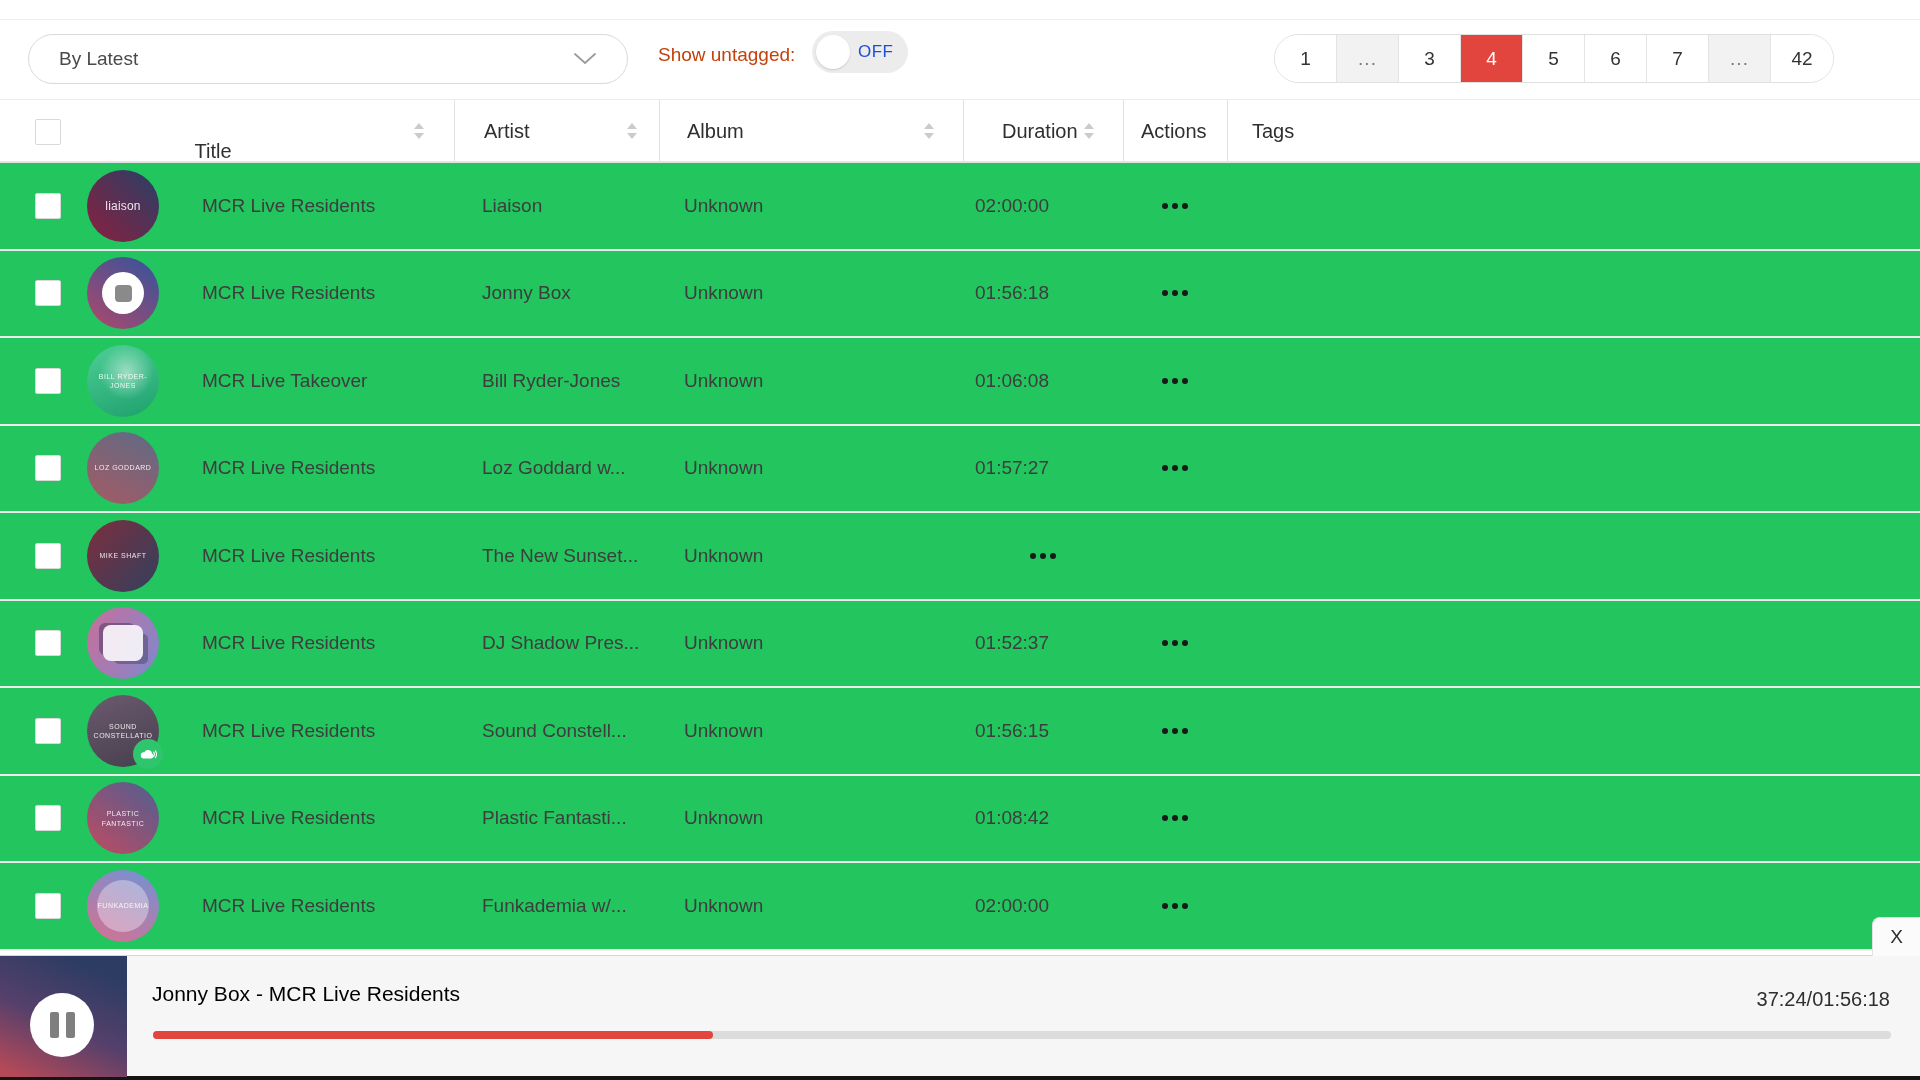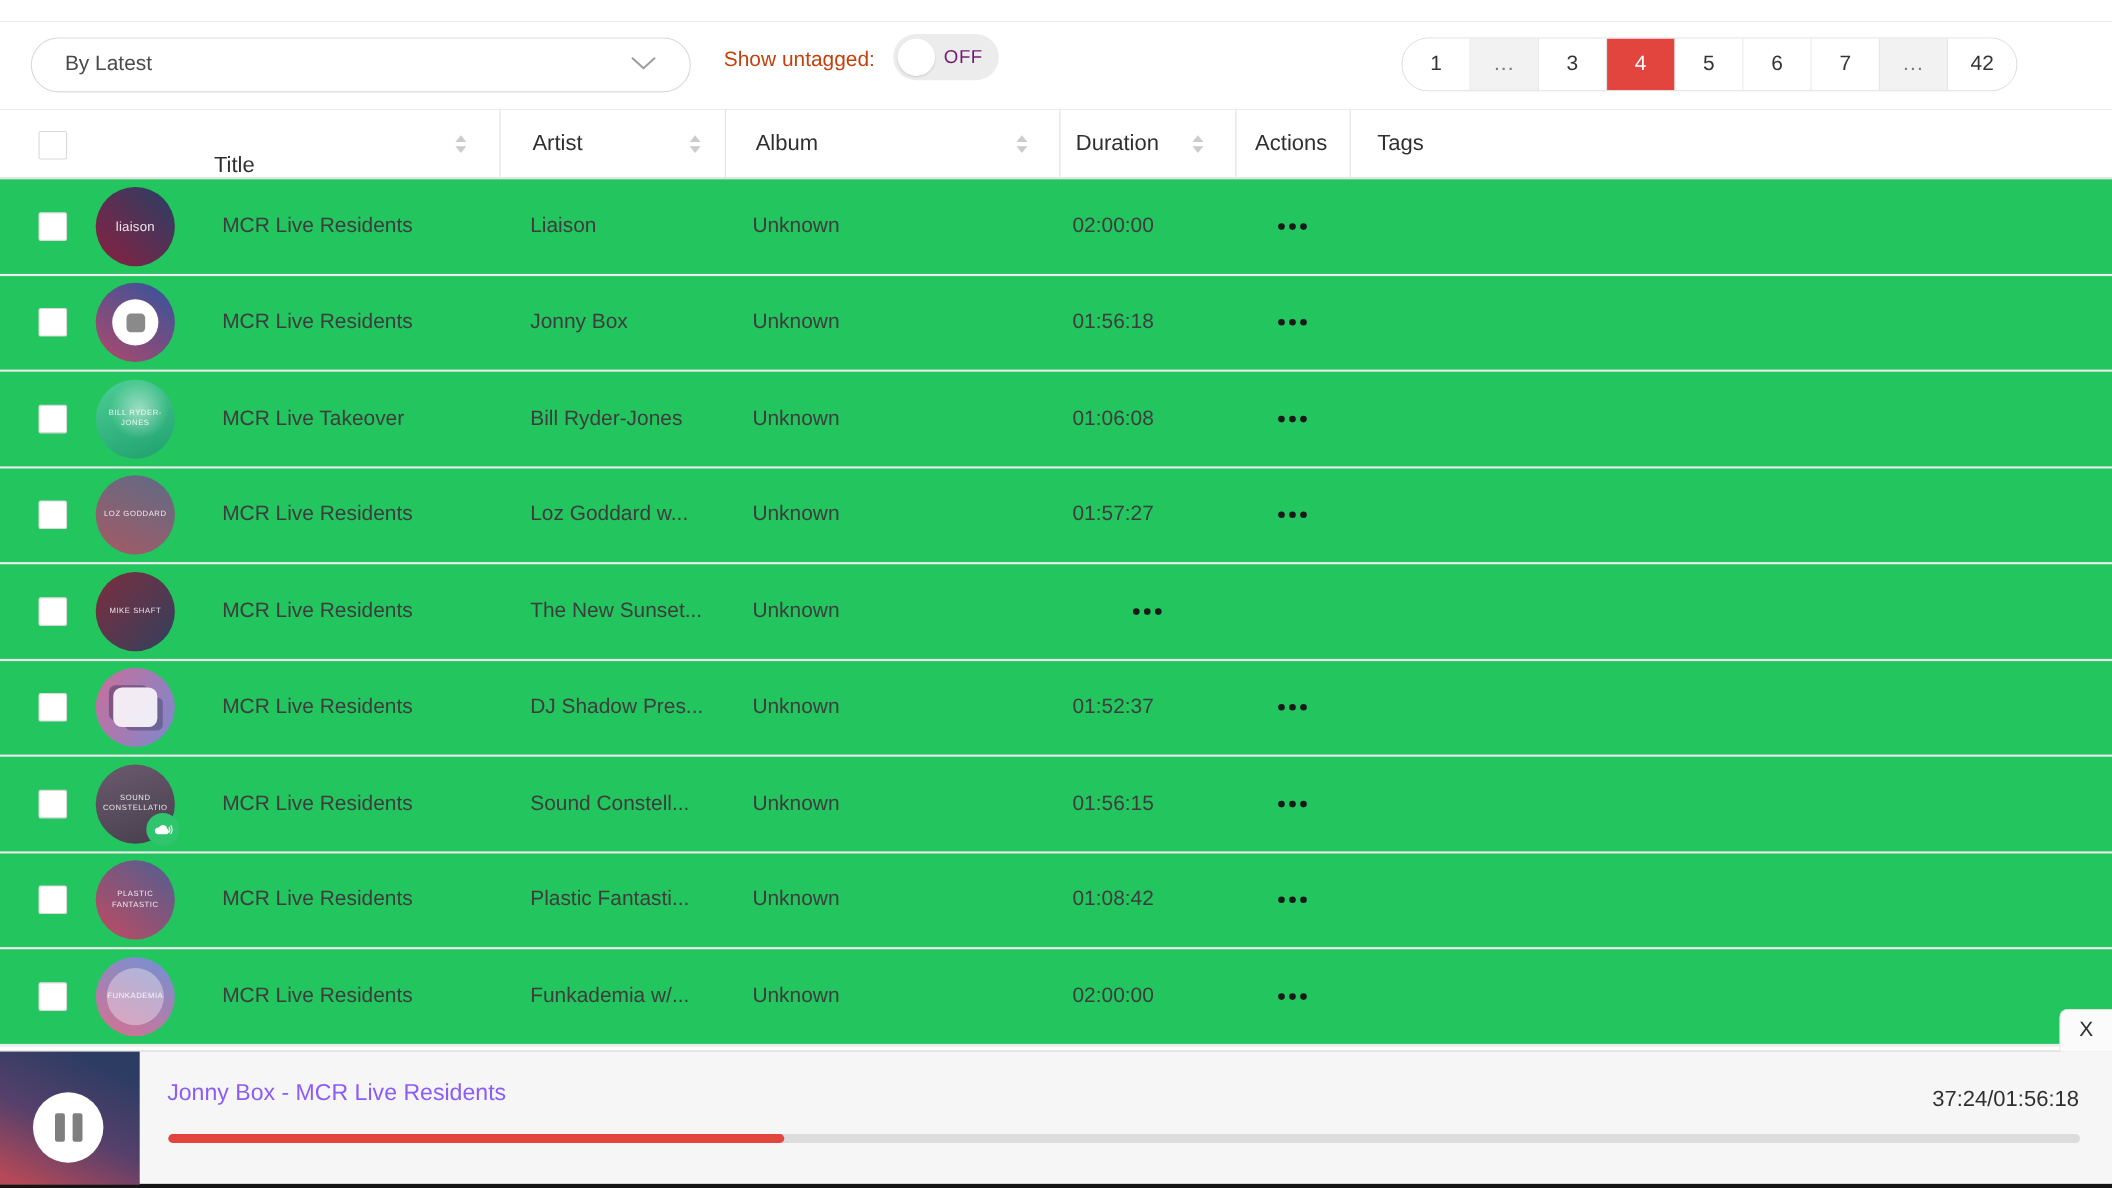--- a/index.html
+++ b/index.html
@@ -11,21 +11,21 @@
   .top-rule { position:absolute; top:19px; left:0; width:100%; height:1px; background:#ededed; }
   .sort-select { position:absolute; left:28px; top:34px; width:600px; height:50px;
     border:1px solid #d9d9d9; border-radius:26px; background:#fff;
     display:flex; align-items:center; justify-content:space-between;
     padding:0 30px; font-size:19px; color:#4a4a4a; cursor:pointer; }
   .untagged-label { position:absolute; left:658px; top:44px; font-size:19px; color:#c2410c; }
   .toggle { position:absolute; left:812px; top:31px; width:96px; height:42px;
     background:#ececec; border-radius:21px; display:flex; align-items:center; cursor:pointer; }
   .toggle .knob { width:34px; height:34px; border-radius:50%; background:#fff;
     margin-left:4px; box-shadow:0 1px 2px rgba(0,0,0,.15); }
-  .toggle .state { font-size:17px; color:#701a75; margin-left:8px; letter-spacing:.5px; }
+  .toggle .state { font-size:17px; color:#1d4ed8; margin-left:8px; letter-spacing:.5px; }
 
   .pagination { position:absolute; left:1274px; top:34px; height:49px; display:flex;
     border:1px solid #e0e0e0; border-radius:25px; overflow:hidden; background:#fff; }
   .pagination .page { width:62px; height:100%; display:flex; align-items:center; justify-content:center;
     font-size:19px; color:#333; border-right:1px solid #e4e4e4; cursor:pointer; background:#fff; }
   .pagination .page:last-child { border-right:none; }
   .pagination .page.gap { background:#f2f2f2; color:#777; letter-spacing:1px; cursor:default; }
   .pagination .page.active { color:#fff; cursor:default; }
 
   
@@ -80,21 +80,21 @@
     background:#fbfbfb; border:1px solid #e2e2e2; border-bottom:none; border-right:none;
     border-radius:8px 0 0 0; display:flex; align-items:center; justify-content:center;
     font-size:19px; color:#2d2d2d; cursor:pointer; z-index:3; }
   .player { position:absolute; left:0; top:955px; width:1920px; height:121px;
     background:#f6f6f6; border-top:1px solid #d8d8d8; z-index:2; }
   .player-art { position:absolute; left:0; top:0; width:127px; height:121px;
     background:linear-gradient(205deg,#2c3c63 15%,#55406b 55%,#b54958 95%); }
   .pause-btn { position:absolute; left:30px; top:37px; width:64px; height:64px; border-radius:50%;
     background:#fff; display:flex; align-items:center; justify-content:center; gap:7px; cursor:pointer; }
   .pause-btn i { width:9px; height:26px; border-radius:2px; background:#7f7f7f; }
-  .player-track { position:absolute; left:152px; top:26px; font-size:21px; color:#8b5cf6; white-space:nowrap; }
+  .player-track { position:absolute; left:152px; top:26px; font-size:21px; color:#000000; white-space:nowrap; }
   .player-time { position:absolute; right:30px; top:32px; font-size:20px; color:#2f2f2f;text-align:right; }
   .progress { position:absolute; left:153px; top:75px; width:1738px; height:8px;
     border-radius:4px; background:#dcdcdc; cursor:pointer; }
   .progress-fill { height:100%; border-radius:4px; width:0; }
   .bottom-strip { position:absolute; left:0; top:1076px; width:1920px; height:4px; background:#151515; }
 </style>
 </head>
 <body>
 
 <div class="app">
@@ -147,21 +147,21 @@
     </span>
     <div class="hdiv" style="left:659px"></div>
     <span class="hlabel" style="left:687px">Album</span>
     <span class="sort-icon" style="left:922px">
       <svg width="14" height="18" viewBox="0 0 14 18">
           <path d="M7 1 L12 7 H2 Z" fill="#cbcbcb"></path>
           <path d="M7 17 L2 11 H12 Z" fill="#cbcbcb"></path>
         </svg>
     </span>
     <div class="hdiv" style="left:963px"></div>
-    <span class="hlabel" style="left:978px">Duration</span>
+    <span class="hlabel" style="left:1002px">Duration</span>
     <span class="sort-icon" style="left:1082px">
       <svg width="14" height="18" viewBox="0 0 14 18">
           <path d="M7 1 L12 7 H2 Z" fill="#cbcbcb"></path>
           <path d="M7 17 L2 11 H12 Z" fill="#cbcbcb"></path>
         </svg>
     </span>
     <div class="hdiv" style="left:1123px"></div>
     <span class="hlabel" style="left:1141px">Actions</span>
     <div class="hdiv" style="left:1227px"></div>
     <span class="hlabel" style="left:1252px">Tags</span>

